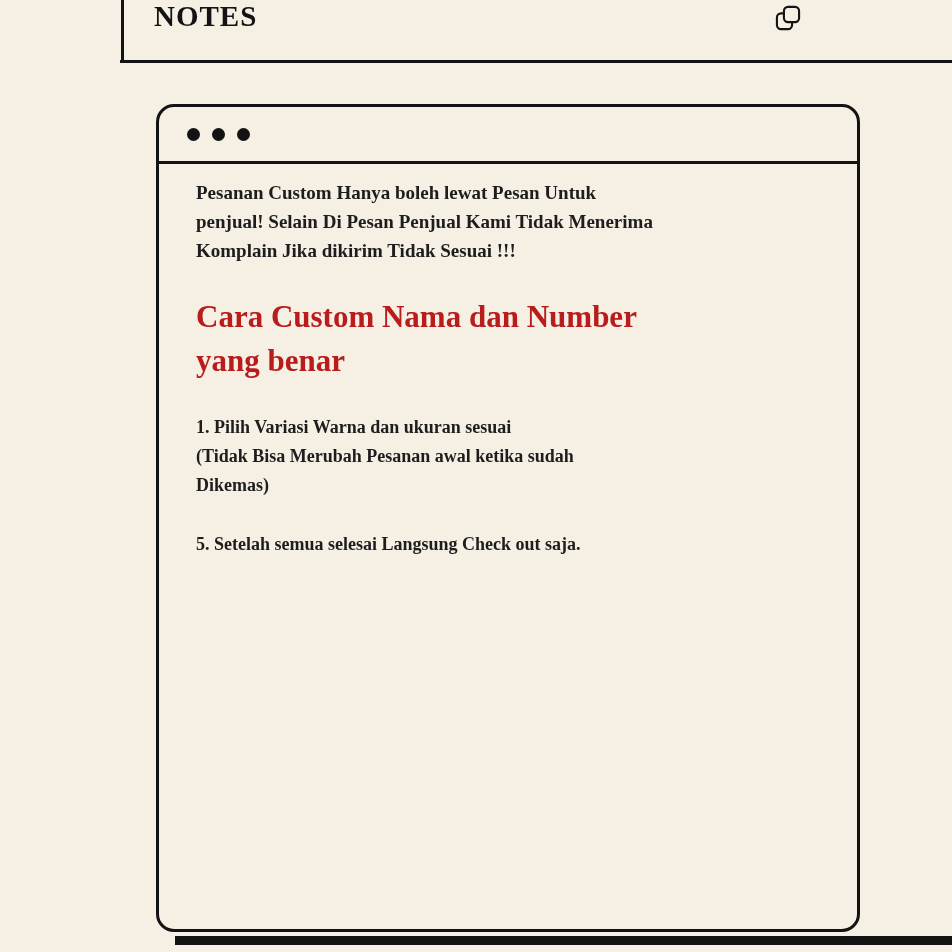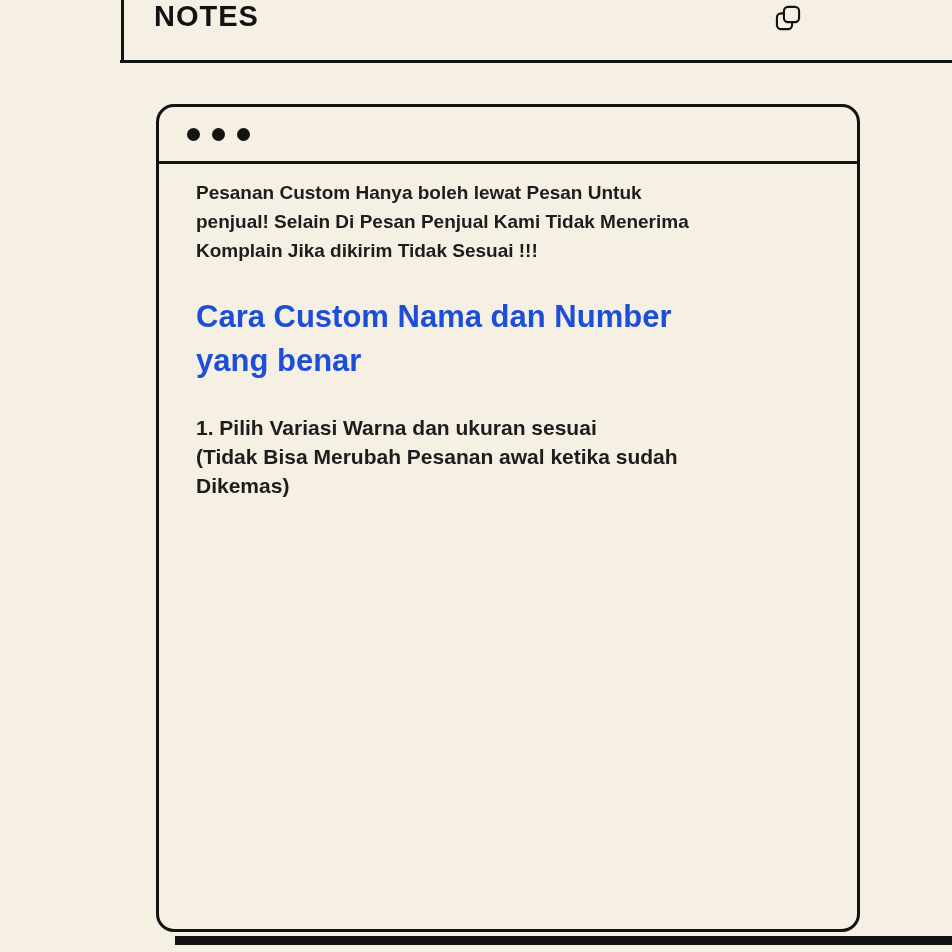--- a/index.html
+++ b/index.html
@@ -9,20 +9,21 @@
     height: 952px;
     background: #f5efe4;
     font-family: "Liberation Sans", sans-serif;
     overflow: hidden;
   }
   .page {
     position: relative;
     width: 952px;
     height: 952px;
     color: #1d1d1d;
+    font-family: Liberation Serif, serif;
   }
   
   .vline {
     position: absolute;
     left: 121px;
     top: 0;
     width: 3px;
     height: 62px;
     background: #131313;
   }
@@ -92,25 +93,25 @@
     line-height: 29px;
     font-weight: 700;
     white-space: pre-line;
   }
   .section-heading {
     margin: 30px 0 0 0;
     font-size: 31px;
     line-height: 44px;
     font-weight: 800;
     white-space: pre-line;
-    color: #1d4ed8;
+    color: #b91c1c;
   }
   .step {
     margin: 30px 0 0 0;
-    font-size: 21px;
+    font-size: 18px;
     line-height: 29px;
     font-weight: 700;
     white-space: pre-line;
   }
   
   .bottom-bar {
     position: absolute;
     left: 175px;
     top: 936px;
     width: 777px;
@@ -144,18 +145,19 @@
     </div>
     <div class="card-body">
       <p class="warning">Pesanan Custom Hanya boleh lewat Pesan Untuk
 penjual! Selain Di Pesan Penjual Kami Tidak Menerima
 Komplain Jika dikirim Tidak Sesuai !!!</p>
       <h2 class="section-heading">Cara Custom Nama dan Number
 yang benar</h2>
       <p class="step">1. Pilih Variasi Warna dan ukuran sesuai
 (Tidak Bisa Merubah Pesanan awal ketika sudah
 Dikemas)</p>
+      <p class="step">5. Setelah semua selesai Langsung Check out saja.</p>
     </div>
   </div>
 
   <div class="bottom-bar"></div>
 
 </div>
 
 </body></html>

